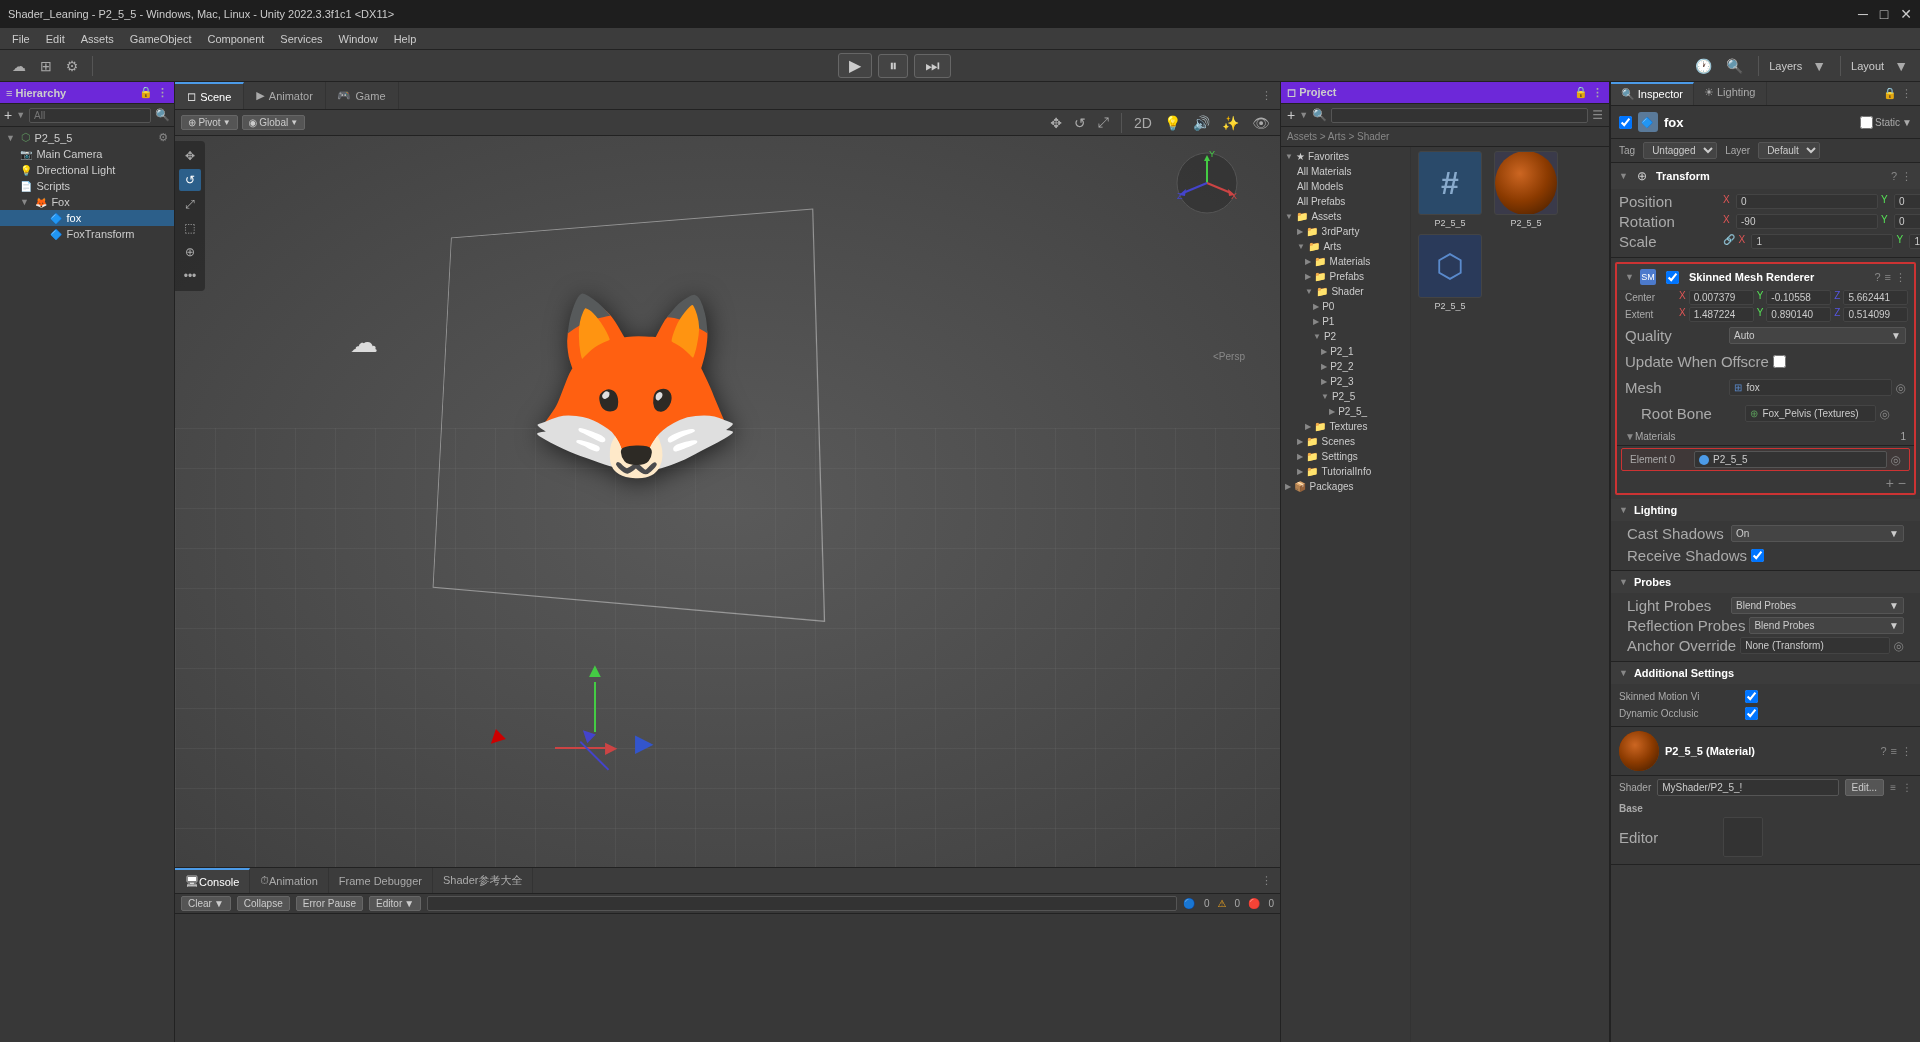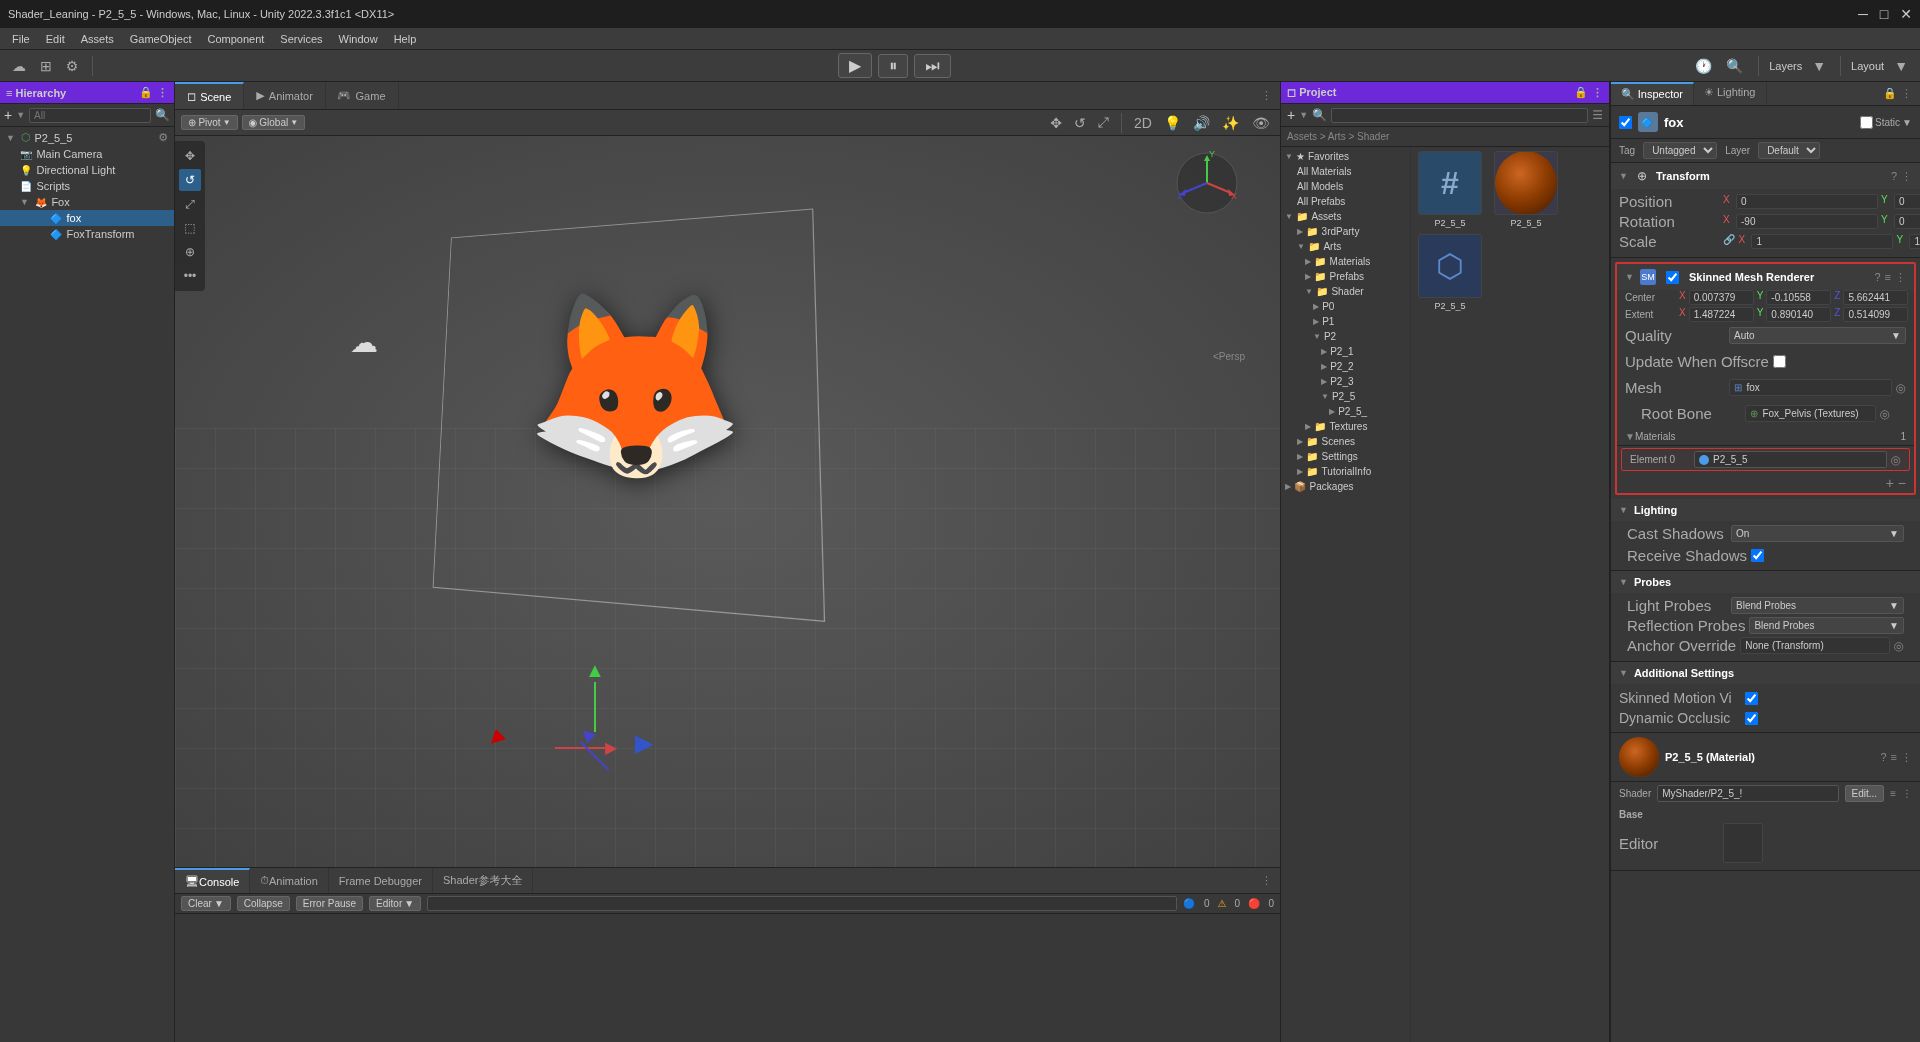--- a/index.html
+++ b/index.html
@@ -134,21 +134,21 @@
     .mat-field { background: #333; border: 1px solid #555; color: #ccc; font-size: 10px; padding: 2px 4px; border-radius: 2px; flex: 1; display: flex; align-items: center; gap: 4px; }
     .mat-dot { width: 10px; height: 10px; border-radius: 50%; background: #4c9be8; }
     .mat-add-remove { display: flex; gap: 4px; padding: 2px 8px; justify-content: flex-end; color: #888; font-size: 14px; cursor: pointer; }
 
     .lighting-section .prop-row { padding: 0 8px; }
     .shadows-check { display: flex; align-items: center; gap: 4px; padding: 2px 8px; }
 
     .probes-section .prop-row { padding: 0 8px; }
     .additional-section { padding: 4px 8px; }
     .add-row { display: flex; align-items: center; gap: 6px; padding: 2px 0; }
-    .add-label { color: #aaa; font-size: 14px; min-width: 120px; }
+    .add-label { color: #aaa; font-size: 10px; min-width: 120px; }
 
     
     .material-section { border-bottom: 1px solid #222; }
     .mat-obj-row { padding: 4px 8px; display: flex; align-items: center; gap: 6px; border-bottom: 1px solid #222; }
     .mat-avatar { width: 40px; height: 40px; border-radius: 50%; background: #8b3a00; display: flex; align-items: center; justify-content: center; font-size: 20px; overflow: hidden; }
     .shader-row { padding: 3px 8px; display: flex; align-items: center; gap: 6px; color: #aaa; font-size: 10px; }
     .shader-field { background: #333; border: 1px solid #555; color: #ccc; font-size: 10px; padding: 2px 4px; border-radius: 2px; flex: 1; }
     .base-section { padding: 4px 8px; }
     .base-title { color: #aaa; font-size: 10px; font-weight: bold; margin-bottom: 3px; }
 

